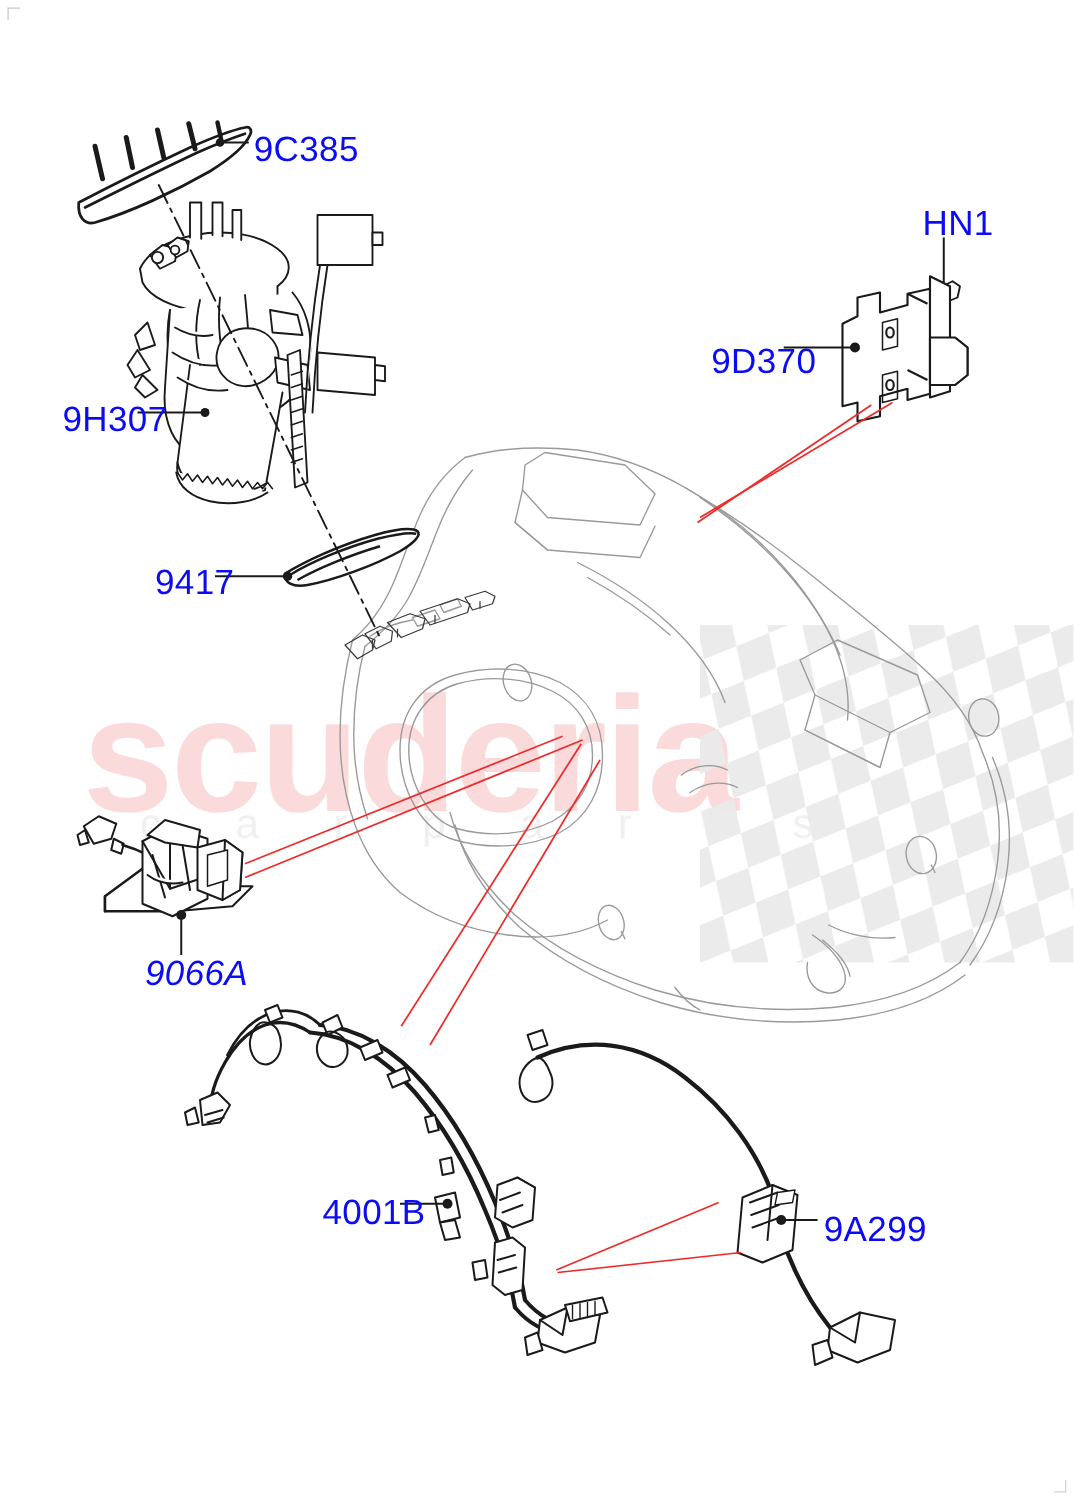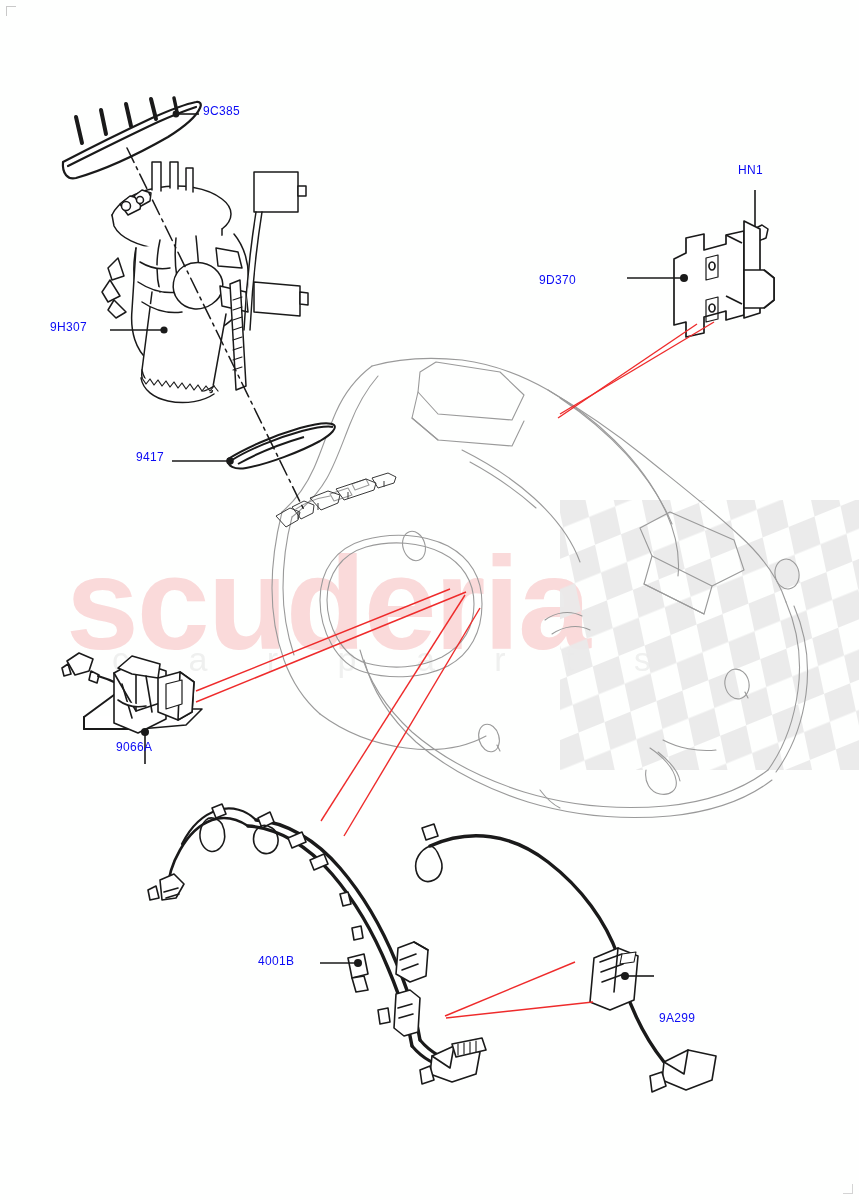--- a/index.html
+++ b/index.html
@@ -21,21 +21,21 @@
   #diagram-svg {
     position: absolute;
     left: 0;
     top: 0;
     width: 859px;
     height: 1200px;
   }
   .part-label {
     position: absolute;
     font-family: "Liberation Sans", sans-serif;
-    font-size: 12px;
+    font-size: 28px;
     font-weight: 400;
     letter-spacing: 0.3px;
     color: #0b0bf5;
     white-space: nowrap;
     user-select: none;
   }
   .wm-main {
     position: absolute;
     font-family: "Liberation Sans", sans-serif;
     font-size: 131px;
@@ -434,28 +434,28 @@
       <line x1="575" y1="962" x2="445" y2="1016"></line>
       <line x1="593" y1="1002" x2="446" y2="1018"></line>
     </g>
 
   </svg>
 
   <div class="part-label" style="left:203px; top:104px;">9C385</div>
 
   <div class="part-label" style="left:50px; top:320px;text-align:center;">9H307</div>
 
-  <div class="part-label" style="left:124px; top:450px;margin-left:12px;">9417</div>
+  <div class="part-label" style="left:124px; top:450px;">9417</div>
 
   <div class="part-label" style="left:738px; top:163px;">HN1</div>
 
-  <div class="part-label" style="left:539px; top:273px;">9D370</div>
-
-  <div class="part-label" style="left:116px; top:740px;">9066A</div>
+  <div class="part-label" style="left:569px; top:273px;">9D370</div>
+
+  <div class="part-label" style="left:116px; top:763px;font-style:italic;">9066A</div>
 
   <div class="part-label" style="left:258px; top:954px;">4001B</div>
 
-  <div class="part-label" style="left:659px; top:1011px;text-align:right;">9A299</div>
+  <div class="part-label" style="left:659px; top:968px;text-align:right;">9A299</div>
 
   <div class="reg-mark reg-tl"></div>
   <div class="reg-mark reg-br"></div>
 
 </div>
 
 </body></html>

